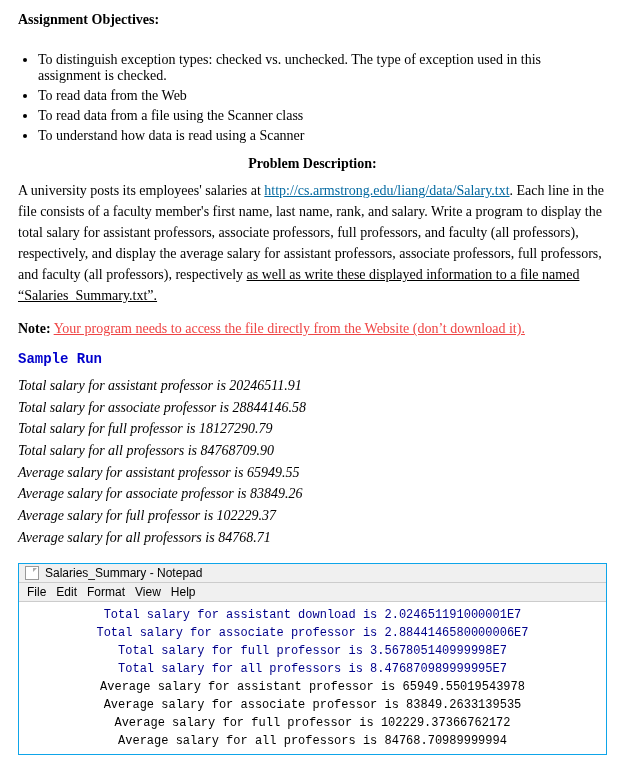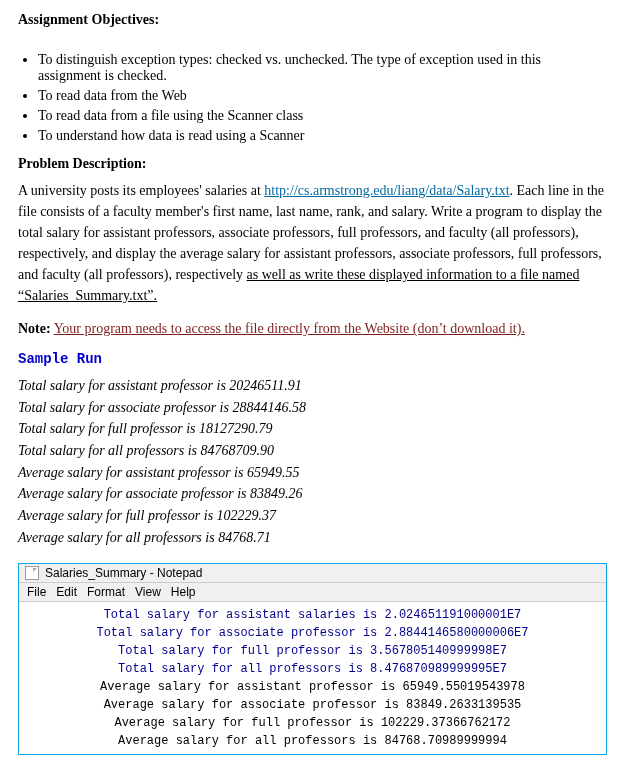--- a/index.html
+++ b/index.html
@@ -18,38 +18,39 @@
     ul.objectives {
       margin-left: 20px;
       margin-bottom: 12px;
     }
     ul.objectives li {
       margin-bottom: 4px;
     }
     .section-title {
       font-weight: bold;
       margin-bottom: 8px;
+      text-align: center;
     }
     .problem-text {
       margin-bottom: 12px;
       line-height: 1.5;
     }
     .problem-text a {
       color: #0369a1;
       text-decoration: underline;
     }
     .underlined {
       text-decoration: underline;
     }
     .note-line {
       margin-bottom: 12px;
       line-height: 1.5;
     }
     .note-line a {
-      color: #7f1d1d;
+      color: #ef4444;
       text-decoration: underline;
     }
     .sample-run-title {
       font-family: "Courier New", Courier, monospace;
       font-weight: bold;
       color: #00c;
       margin-bottom: 8px;
     }
     .sample-run-lines {
       font-style: italic;
@@ -161,21 +162,21 @@
     <span>Salaries_Summary - Notepad</span>
   </div>
   <div class="notepad-menubar">
     <span>File</span>
     <span>Edit</span>
     <span>Format</span>
     <span>View</span>
     <span>Help</span>
   </div>
   <div class="notepad-content">
-    <div class="line-blue">Total salary for assistant salaries is 2.024651191000001E7</div>
+    <div class="line-blue">Total salary for assistant download is 2.024651191000001E7</div>
     <div class="line-blue">Total salary for associate professor is 2.8844146580000006E7</div>
     <div class="line-blue">Total salary for full professor is 3.567805140999998E7</div>
     <div class="line-blue">Total salary for all professors is 8.476870989999995E7</div>
     <div class="line-black">Average salary for assistant professor is 65949.55019543978</div>
     <div class="line-black">Average salary for associate professor is 83849.2633139535</div>
     <div class="line-black">Average salary for full professor is 102229.37366762172</div>
     <div class="line-black">Average salary for all professors is 84768.70989999994</div>
   </div>
 </div>
 

